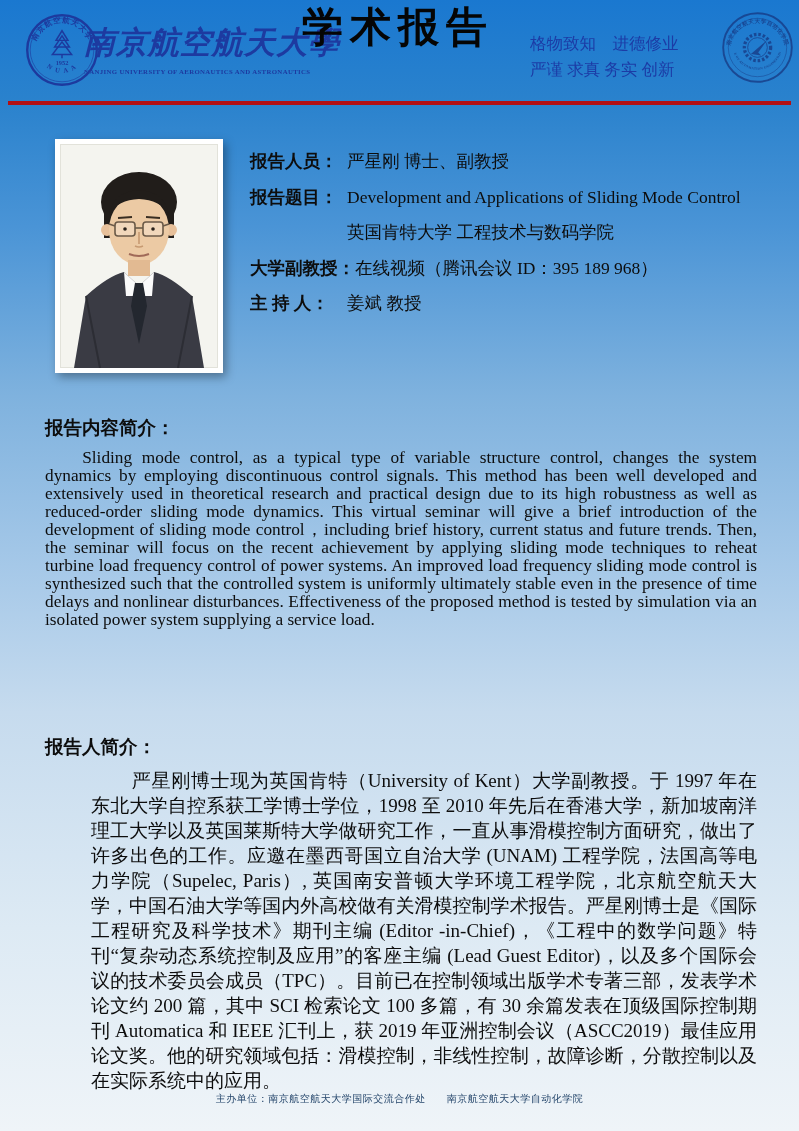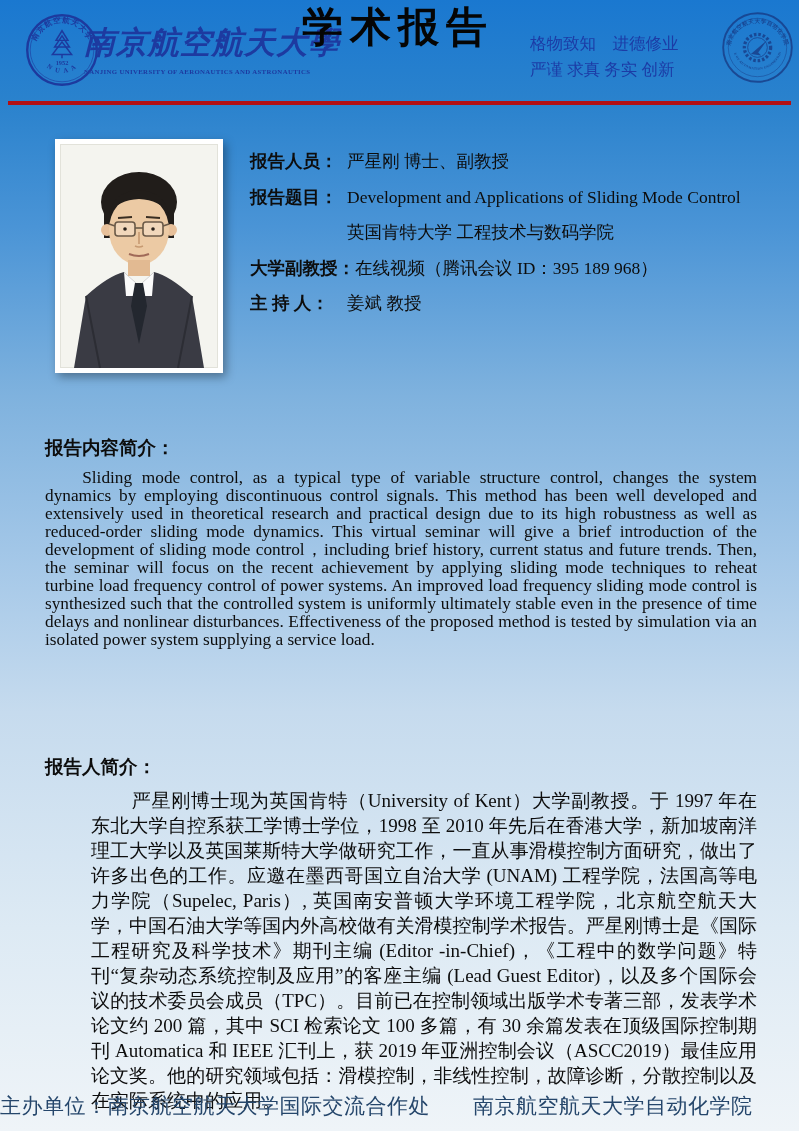--- a/index.html
+++ b/index.html
@@ -25,27 +25,27 @@
   .photo-frame svg { width:100%; height:100%; display:block; }
 
   .info { position:absolute; left:250px; top:144px; width:535px; font-size:17.5px; }
   .info-row { display:flex; line-height:35.6px; white-space:nowrap; }
   .info-label { font-weight:bold; flex:0 0 97px; }
   .info-row.indent { padding-left:97px; }
 
   .section { position:absolute; left:45px; width:712px; }
   .sec-abstract { top:417px; }
   .sec-bio { top:736px; }
-  .section-heading { font-size:18.5px; font-weight:bold; line-height:1.25;margin-top:20px; }
+  .section-heading { font-size:18.5px; font-weight:bold; line-height:1.25; }
   .section-body { margin:9px 0 0 0; text-align:justify; text-indent:2.15em; }
   .sec-abstract .section-body { font-size:17.3px; line-height:18px; }
   .sec-bio .section-body { font-size:19px; line-height:25px;margin-left:46px; }
 
-  .footer { position:absolute; left:0; right:0; top:1092px; 
-    color:#25466b; font-size:21px; letter-spacing:0.5px; }
+  .footer { position:absolute; left:0; right:0; top:1092px; text-align:center;
+    color:#25466b; font-size:10px; letter-spacing:0.5px; }
 </style>
 </head>
 <body>
 
 <div class="poster">
 
   <svg class="nuaa-seal" viewBox="0 0 100 100">
     <defs>
       <path id="arcTop" d="M 13,50 A 37,37 0 0 1 87,50"></path>
       <path id="arcBot" d="M 21,61 A 31,31 0 0 0 79,61"></path>

